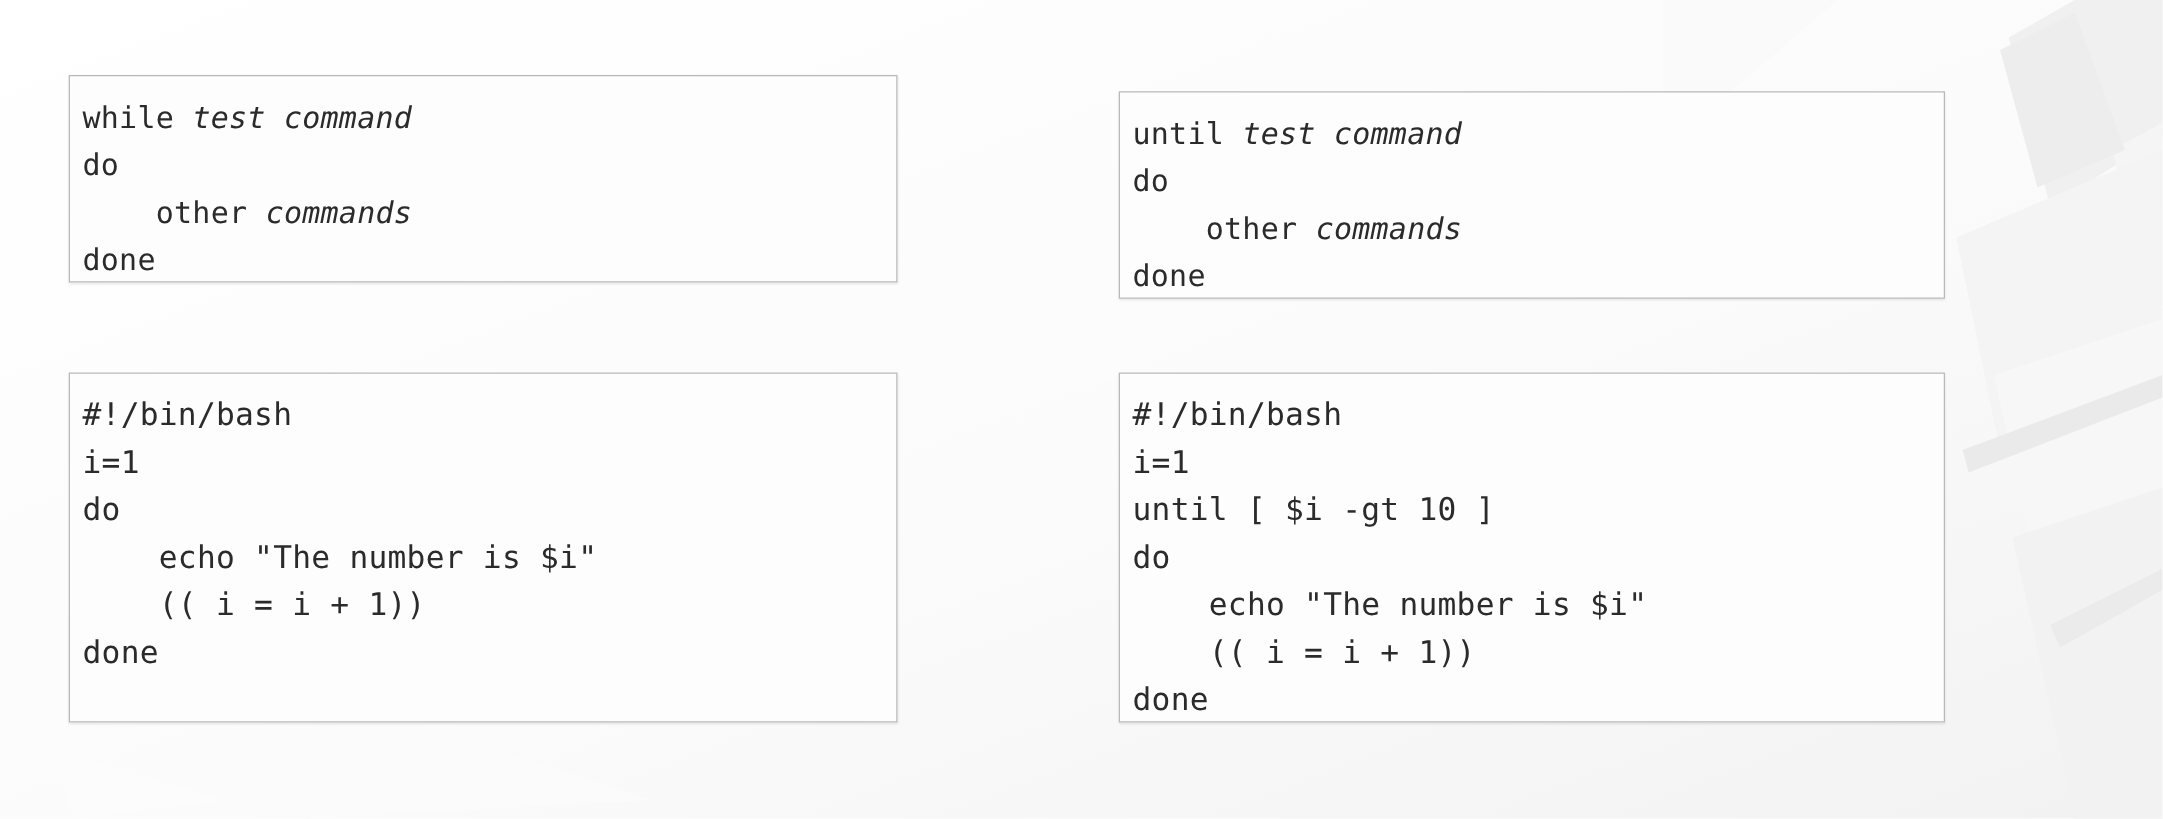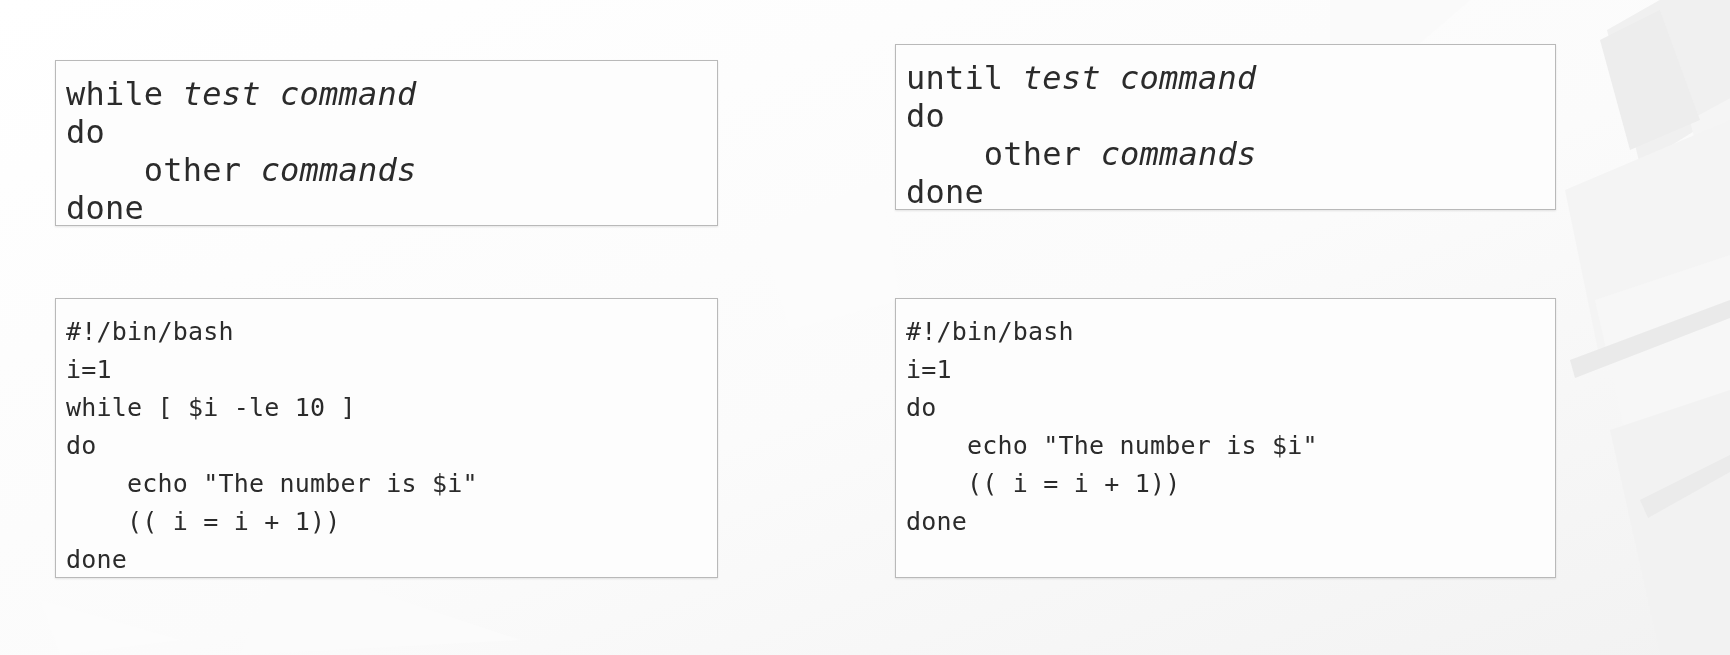--- a/index.html
+++ b/index.html
@@ -40,21 +40,21 @@
 
   .code-line {
     display: block;
     white-space: pre;
     color: #2b2b2b;
     line-height: 1.0;
   }
 
   
   .box-syntax {
-    font-size: 32px;
+    font-size: 24px;
   }
   .box-syntax .code-line {
     font-weight: 400;
     line-height: 38px;
     letter-spacing: 0.2px;
   }
   .box-syntax .ph {
     font-style: italic;
   }
 
@@ -63,21 +63,21 @@
     font-size: 25px;
   }
   .box-script .code-line {
     font-weight: 400;
     line-height: 38px;
     letter-spacing: 0.2px;
   }
 
   
   #box-while-syntax { left: 55px;  top: 60px;  width: 663px; height: 166px; }
-  #box-until-syntax { left: 895px; top: 44px;  width: 661px; height: 166px; }
+  #box-until-syntax { left: 895px; top: 73px;  width: 661px; height: 166px; }
   #box-while-script { left: 55px;  top: 298px; width: 663px; height: 280px; }
   #box-until-script { left: 895px; top: 298px; width: 661px; height: 280px; }
 </style>
 </head>
 <body>
 
 <svg id="bg-layer" viewBox="0 0 1730 655" preserveAspectRatio="none" xmlns="http://www.w3.org/2000/svg">
   <defs>
     <linearGradient id="gwash" x1="0" y1="0" x2="1" y2="1">
       <stop offset="0%" stop-color="#ffffff"></stop>
@@ -112,27 +112,27 @@
 <div class="code-box box-syntax" id="box-until-syntax">
   <code class="code-line"><span>until </span><span class="ph">test command</span></code>
   <code class="code-line"><span>do</span><span class="ph"></span></code>
   <code class="code-line"><span>    other </span><span class="ph">commands</span></code>
   <code class="code-line"><span>done</span><span class="ph"></span></code>
 </div>
 
 <div class="code-box box-script" id="box-while-script">
   <code class="code-line">#!/bin/bash</code>
   <code class="code-line">i=1</code>
-  <code class="code-line">while [ $i -le 10 ]</code>
   <code class="code-line">do</code>
   <code class="code-line">    echo "The number is $i"</code>
   <code class="code-line">    (( i = i + 1))</code>
   <code class="code-line">done</code>
 </div>
 
 <div class="code-box box-script" id="box-until-script">
   <code class="code-line">#!/bin/bash</code>
   <code class="code-line">i=1</code>
+  <code class="code-line">until [ $i -gt 10 ]</code>
   <code class="code-line">do</code>
   <code class="code-line">    echo "The number is $i"</code>
   <code class="code-line">    (( i = i + 1))</code>
   <code class="code-line">done</code>
 </div>
 
 </body></html>

